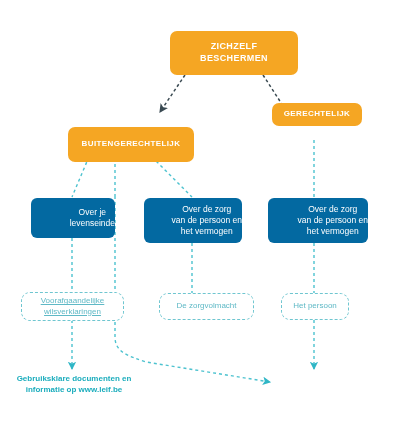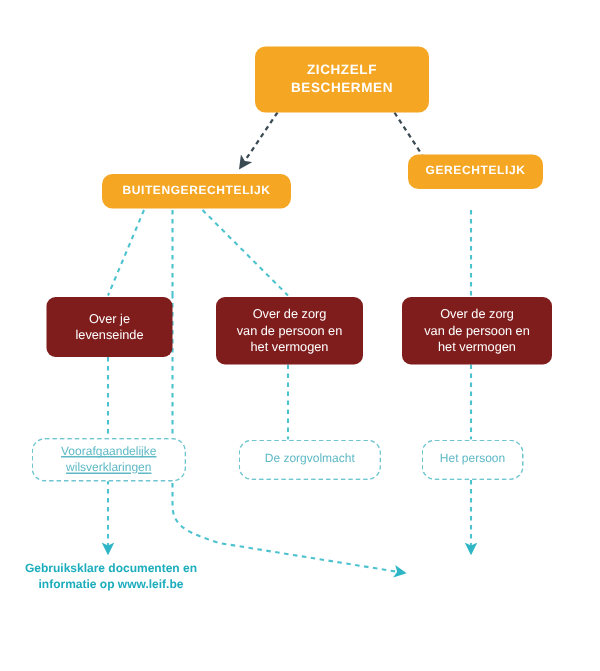--- a/index.html
+++ b/index.html
@@ -35,23 +35,24 @@
     line-height: 1.28;
   }
   .node-orange {
     background: #F5A623;
     border-radius: 7px;
     color: #ffffff;
     font-weight: bold;
     letter-spacing: 0.4px;
   }
   .node-teal {
-    background: #7f1d1d;
+    background: #0369a1;
     border-radius: 6px;
     color: #ffffff;
+    justify-content: flex-end;
   }
   .node-outline {
     background: #ffffff;
     border: 1.3px dashed #6FC6D0;
     border-radius: 9px;
     color: #5FB9C6;
   }
   .label-text {
     position: absolute;
     color: #1CADBD;
@@ -89,28 +90,28 @@
     <path d="M 192,243 L 192,293" stroke="#4CC2CF" stroke-width="1.4" fill="none" stroke-dasharray="3,3"></path>
     <path d="M 314,243 L 314,293" stroke="#4CC2CF" stroke-width="1.4" fill="none" stroke-dasharray="3,3"></path>
 
     <path d="M 72,320 L 72,369" stroke="#4CC2CF" stroke-width="1.4" fill="none" stroke-dasharray="3,3" marker-end="url(#arrowTeal)"></path>
 
     <path d="M 115,196 L 115,337 C 115,352 128,356 146,362 L 270,382" stroke="#4CC2CF" stroke-width="1.4" fill="none" stroke-dasharray="3,3" marker-end="url(#arrowTeal)"></path>
 
     <path d="M 314,320 L 314,369" stroke="#4CC2CF" stroke-width="1.4" fill="none" stroke-dasharray="3,3" marker-end="url(#arrowTeal)"></path>
   </svg>
 
-  <div class="node node-orange" style="left:170px; top:31px; width:116px; height:44px; font-size:9px;">
+  <div class="node node-orange" style="left:170px; top:31px; width:128px; height:44px; font-size:9px;">
     <span>
       <span class="nl">ZICHZELF</span>
       <span class="nl">BESCHERMEN</span>
     </span>
   </div>
 
-  <div class="node node-orange" style="left:68px; top:116px; width:126px; height:23px; font-size:8px;">
+  <div class="node node-orange" style="left:68px; top:127px; width:126px; height:35px; font-size:8px;">
     <span>BUITENGERECHTELIJK</span>
   </div>
 
   <div class="node node-orange" style="left:272px; top:103px; width:90px; height:23px; font-size:8px;">
     <span>GERECHTELIJK</span>
   </div>
 
   <div class="node node-teal" style="left:31px; top:198px; width:84px; height:40px; font-size:8.5px;">
     <span>
       <span class="nl">Over je</span>

